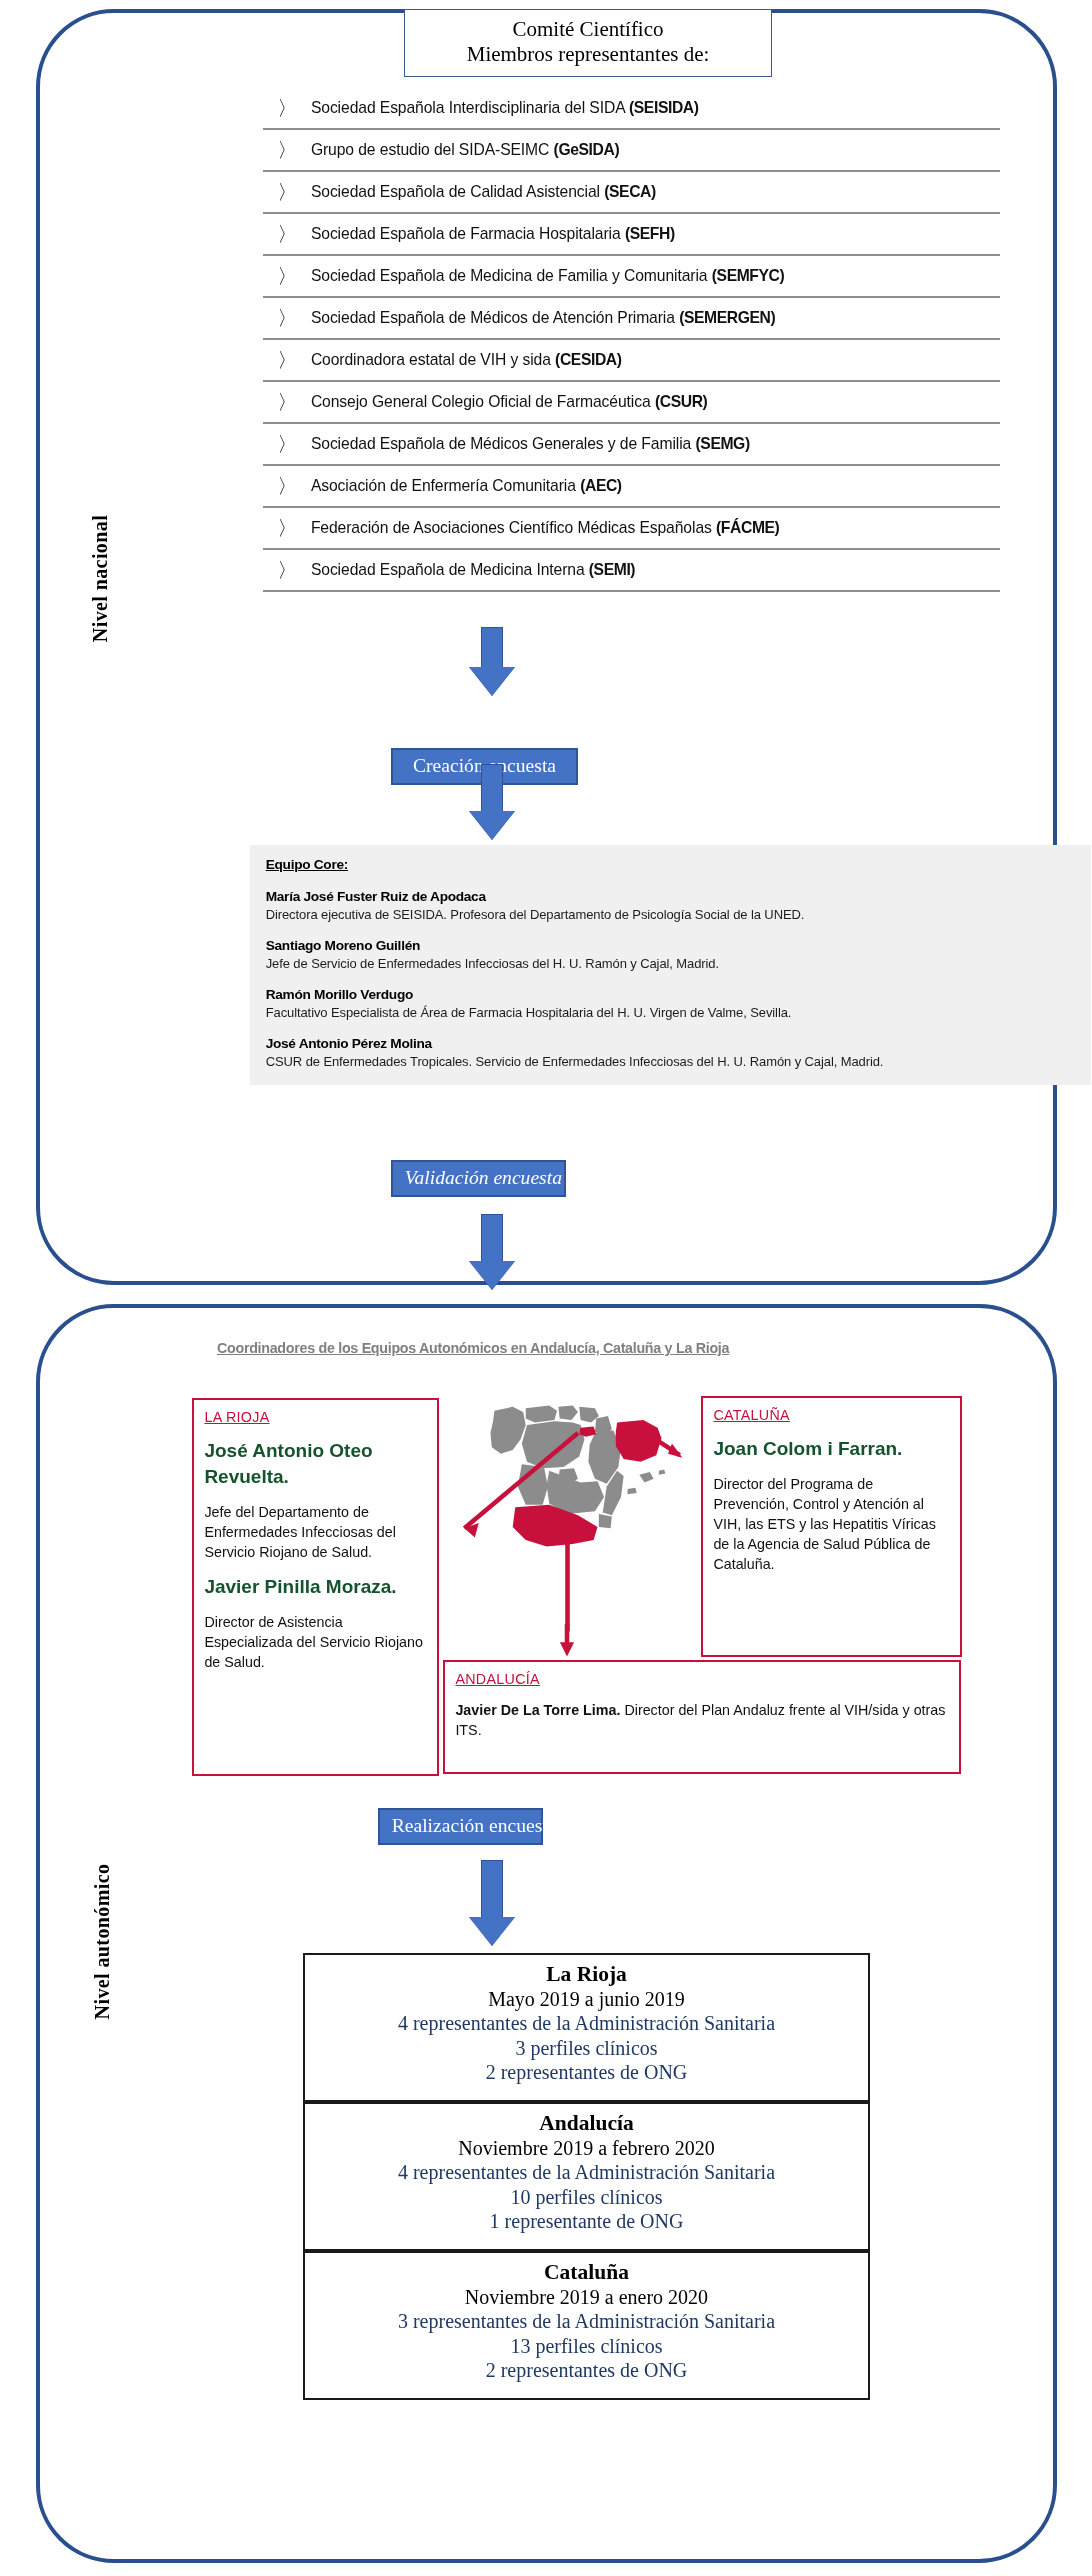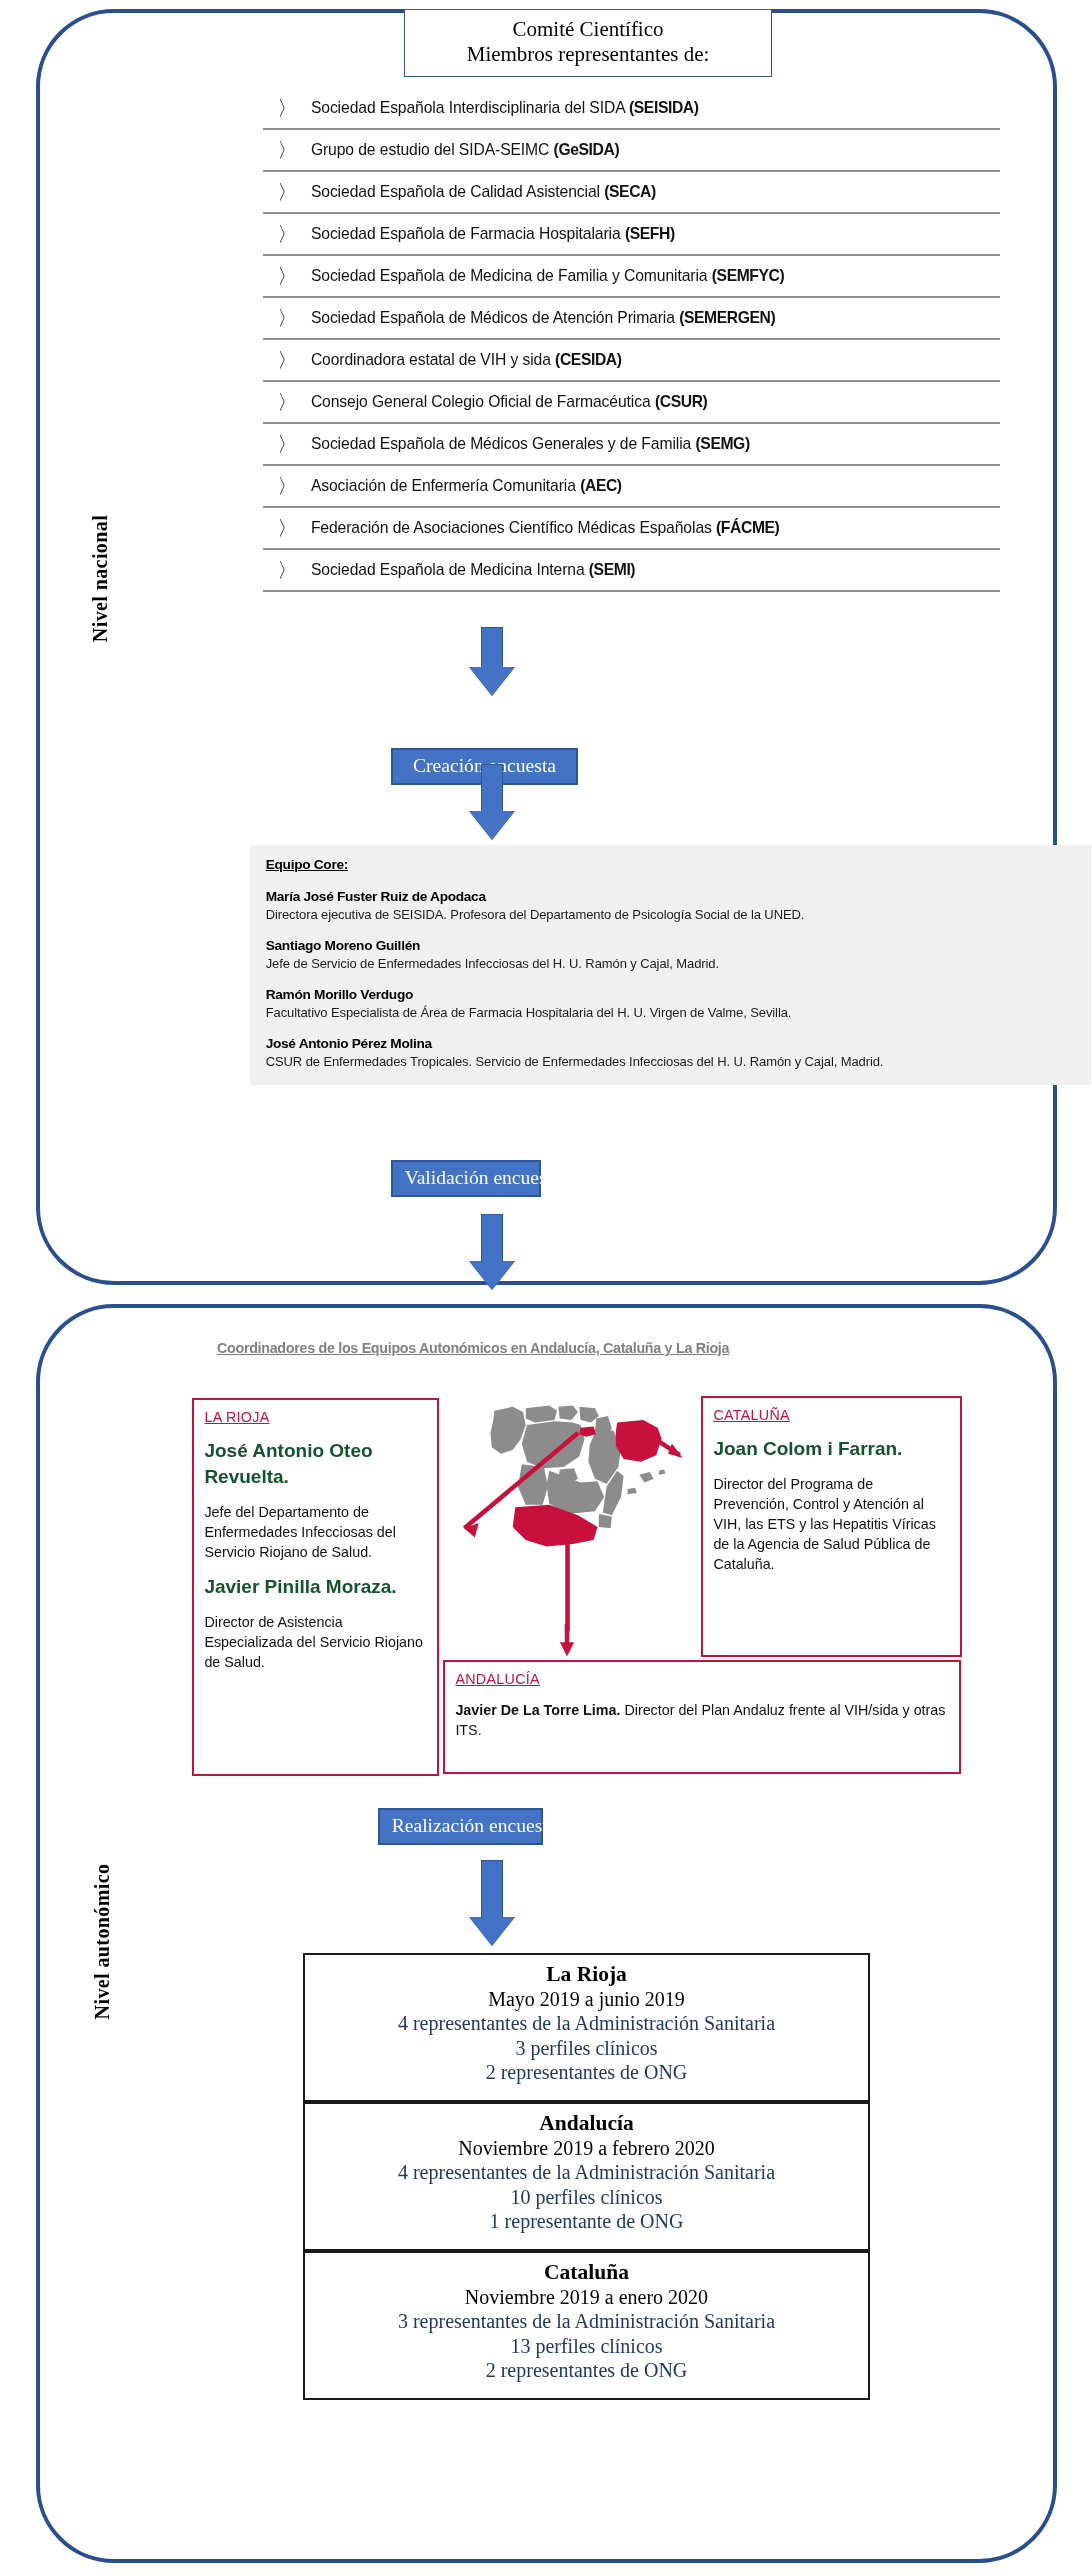--- a/index.html
+++ b/index.html
@@ -318,21 +318,21 @@
   <div class="core-member">
     <div class="core-name">Ramón Morillo Verdugo</div>
     <div class="core-role">Facultativo Especialista de Área de Farmacia Hospitalaria del H. U. Virgen de Valme, Sevilla.</div>
   </div>
   <div class="core-member">
     <div class="core-name">José Antonio Pérez Molina</div>
     <div class="core-role">CSUR de Enfermedades Tropicales. Servicio de Enfermedades Infecciosas del H. U. Ramón y Cajal, Madrid.</div>
   </div>
 </div>
 
-<div class="process-label" style="left:391px; top:1160px; width:150px;">Validación encuesta</div>
+<div class="process-label" style="left:391px; top:1160px; width:175px;font-style:italic;">Validación encuesta</div>
 
 <div class="arrow-down" style="left:468px; top:1214px;">
   <div class="shaft" style="height:47px;"></div>
   <div class="head"></div>
 </div>
 
 <div id="regional-heading">Coordinadores de los Equipos Autonómicos en Andalucía, Cataluña y La Rioja</div>
 
 <svg id="spain-map" viewBox="0 0 360 360">
   <g>

